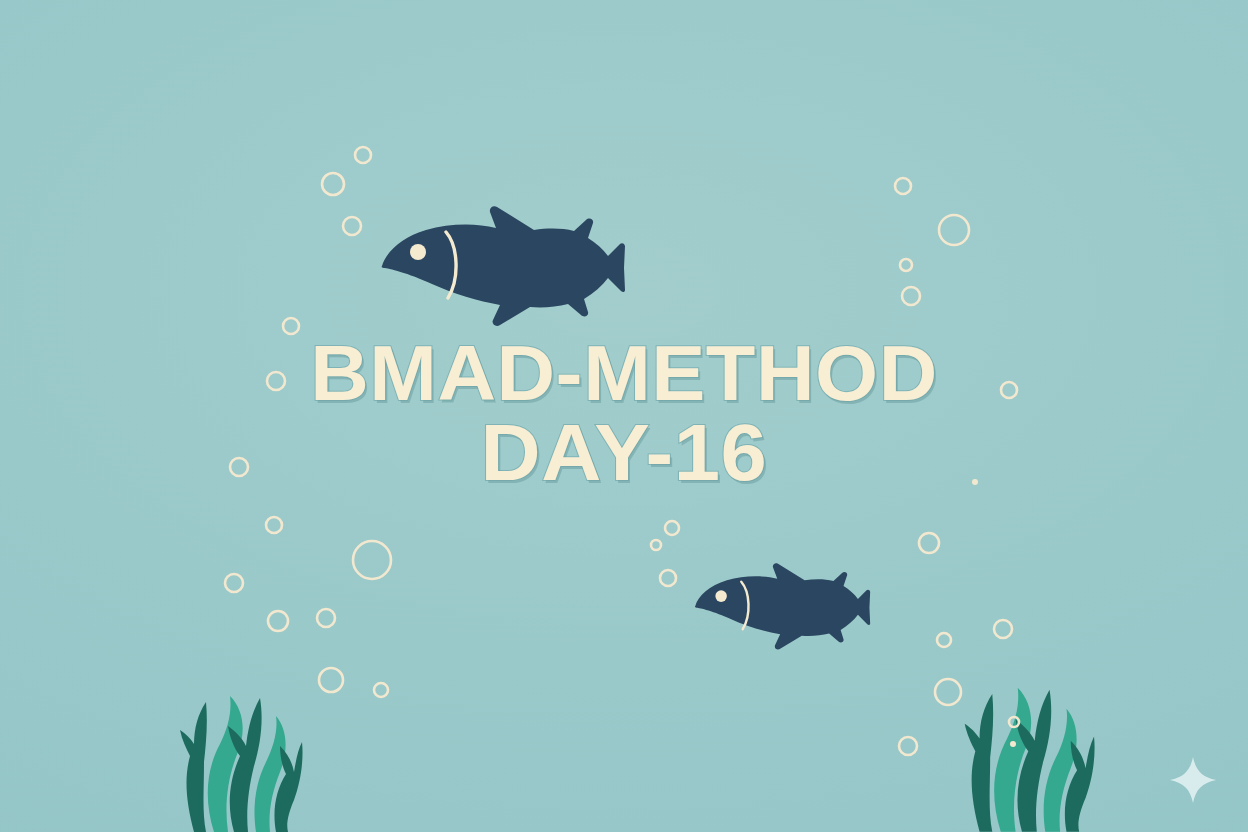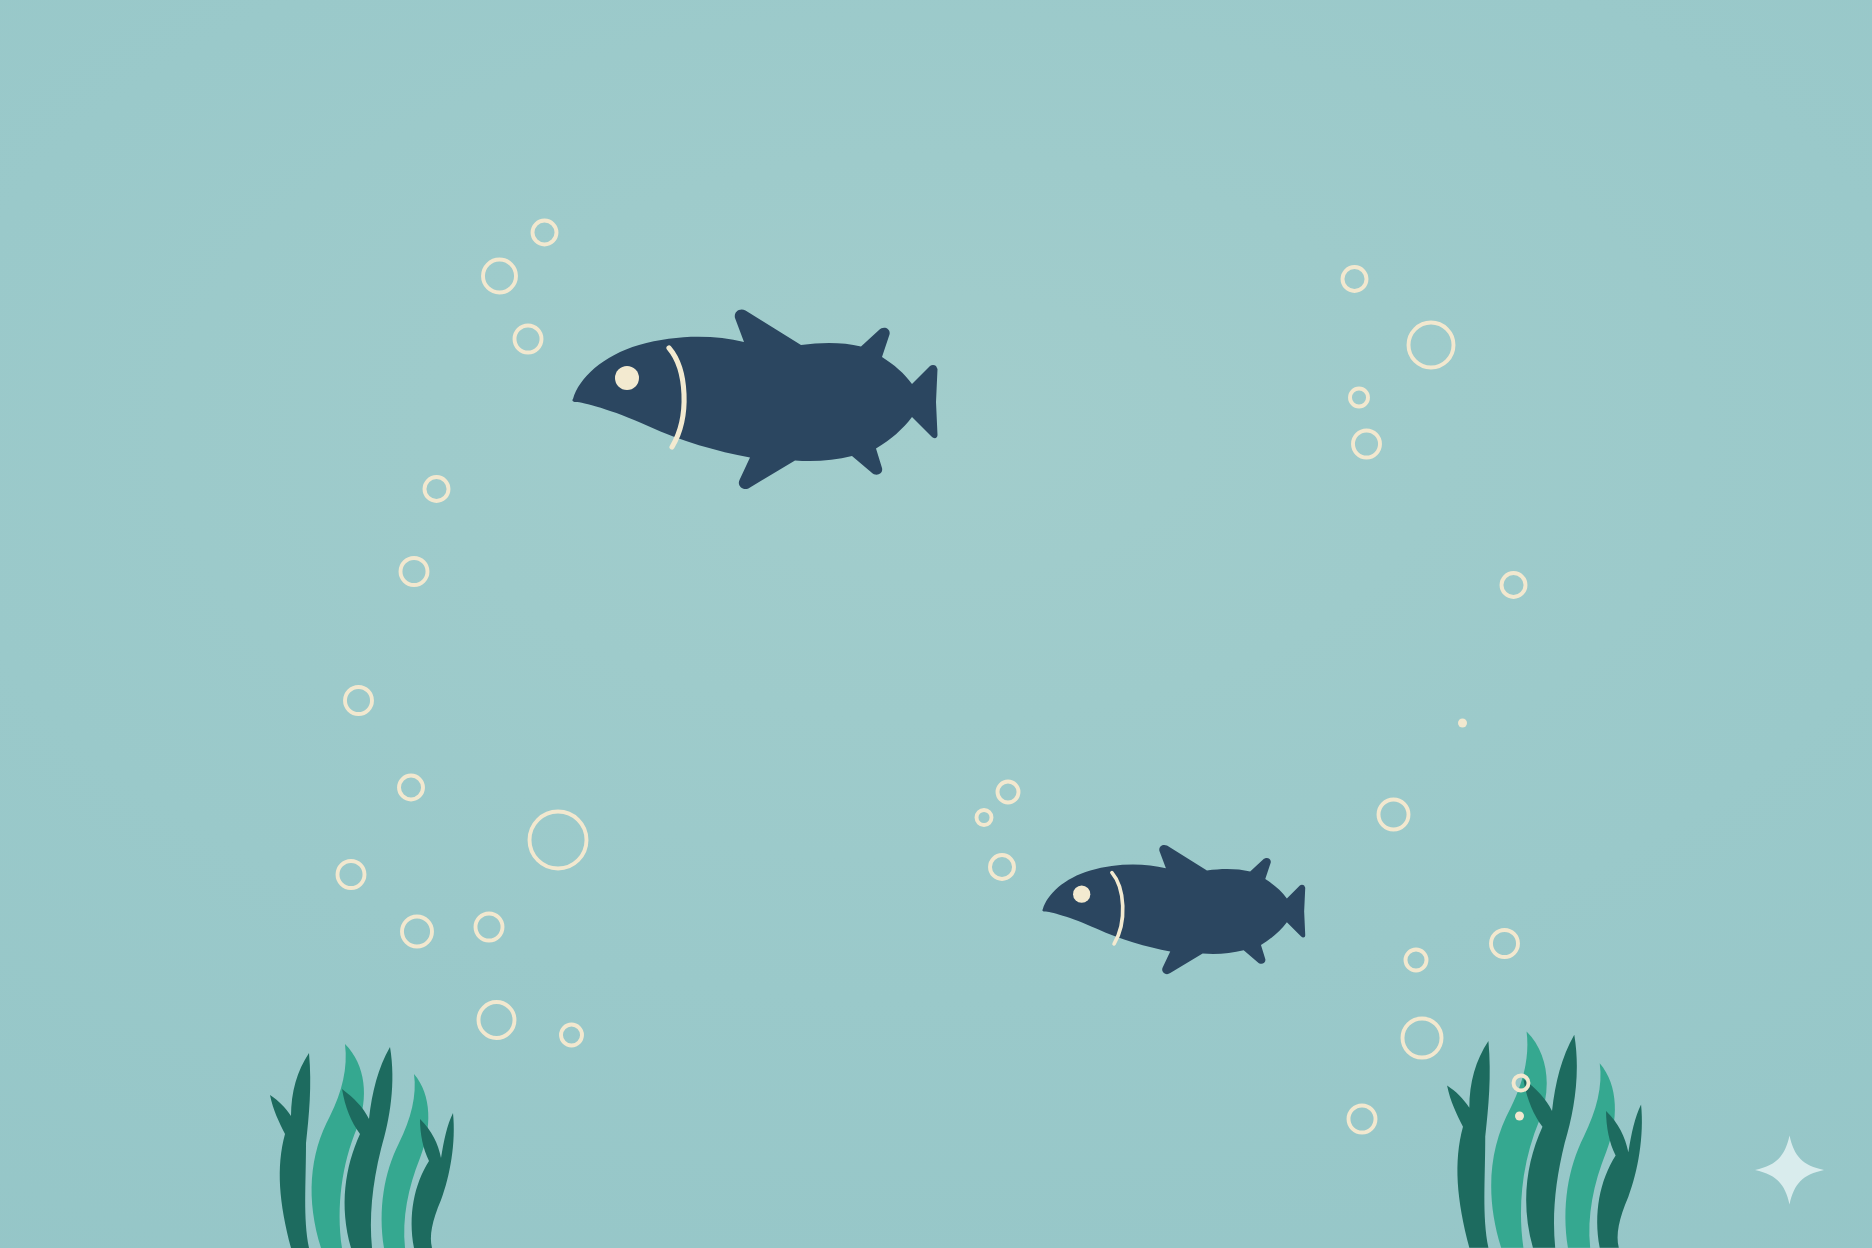--- a/index.html
+++ b/index.html
@@ -161,14 +161,18 @@
     </g>
     <g>
       <use href="#fish-shape" transform="translate(688,563) scale(0.72)"></use>
     </g>
 
     <g>
       <use href="#sparkle-shape" transform="translate(1193,780) scale(1.0)"></use>
     </g>
   </svg>
 
+  <div class="title-block">
+    <span class="title-line l1">BMAD-METHOD</span>
+    <span class="title-line l2">DAY-16</span>
+  </div>
 
 </div>
 
 </body></html>

